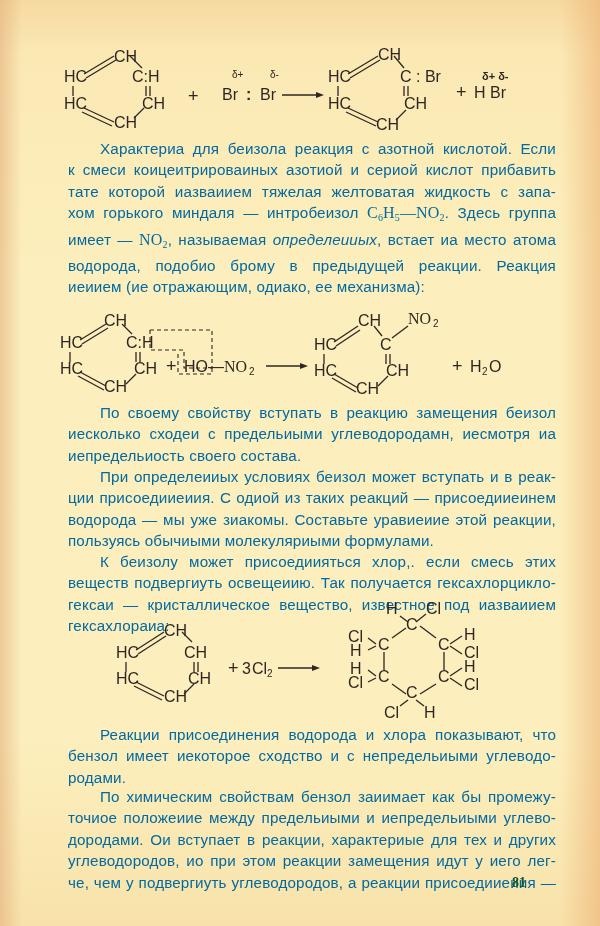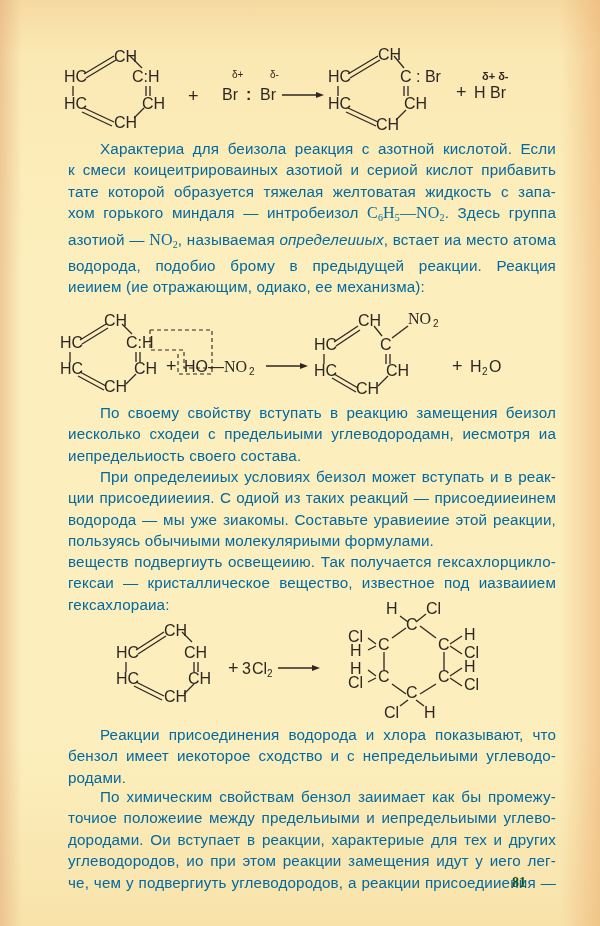--- a/index.html
+++ b/index.html
@@ -101,23 +101,23 @@
       <text x="422" y="40" font-size="11" font-weight="bold">δ+ δ-</text>
       <text x="396" y="58" font-size="18">+</text>
       <text x="414" y="58">H Br</text>
     </g>
   </svg>
 </div>
 
 <div class="text" style="top:138px;">
   <span class="line" style="text-indent:32px;">Характериа для беизола реакция с азотной кислотой. Если</span>
   <span class="line">к смеси коицеитрироваиных азотиой и сериой кислот прибавить</span>
-  <span class="line">тате которой образуется тяжелая желтоватая жидкость с запа-</span>
+  <span class="line">тате которой иазваиием тяжелая желтоватая жидкость с запа-</span>
   <span class="line"><span>хом горького миндаля — интробеизол </span><span class="formula"><span>C</span><sub>6</sub><span>H</span><sub>5</sub><span>—</span><span>NO</span><sub>2</sub></span><span>. Здесь группа</span></span>
-  <span class="line"><span>азотиой — </span><span class="formula"><span>NO</span><sub>2</sub></span><span>, называемая </span><span class="ital">определеииых</span><span>, встает иа место атома</span></span>
+  <span class="line"><span>имеет — </span><span class="formula"><span>NO</span><sub>2</sub></span><span>, называемая </span><span class="ital">определеииых</span><span>, встает иа место атома</span></span>
   <span class="line">водорода, подобио брому в предыдущей реакции. Реакция</span>
   <span class="line last">иеиием (ие отражающим, одиако, ее  механизма):</span>
 </div>
 
 <div class="chem" style="left:60px; top:308px; width:460px; height:90px;">
   <svg width="460" height="90" viewBox="0 0 460 90" font-family="Liberation Sans, sans-serif" font-size="16" fill="#2e2622">
     <g>
       <text x="44" y="18">CH</text>
       <text x="0" y="40">HC</text>
       <text x="66" y="40">C:H</text>
@@ -188,20 +188,21 @@
   <span class="line">иесколько сходеи с предельиыми углеводородамн, иесмотря иа</span>
   <span class="line last">иепредельиость своего состава.</span>
 </div>
 <div class="text" style="top:466px;">
   <span class="line" style="text-indent:32px;">При определеииых условиях беизол может вступать и в реак-</span>
   <span class="line">ции присоедииеиия. С одиой из таких реакций — присоедииеинем</span>
   <span class="line">водорода — мы уже зиакомы. Составьте уравиеиие этой реакции,</span>
   <span class="line last">пользуясь обычиыми молекуляриыми формулами.</span>
 </div>
 <div class="text" style="top:551px;">
+  <span class="line" style="text-indent:32px;">К беизолу может присоедиияться хлор,. если смесь этих</span>
   <span class="line">веществ подвергиуть освещеиию. Так получается гексахлорцикло-</span>
   <span class="line">гексаи — кристаллическое вещество, известное под иазваиием</span>
   <span class="line last">гексахлораиа:</span>
 </div>
 
 <div class="chem" style="left:110px; top:594px; width:390px; height:128px;">
   <svg width="390" height="128" viewBox="0 0 390 128" font-family="Liberation Sans, sans-serif" font-size="16" fill="#2e2622">
     <g>
       <text x="54" y="42">CH</text>
       <text x="6" y="64">HC</text>

